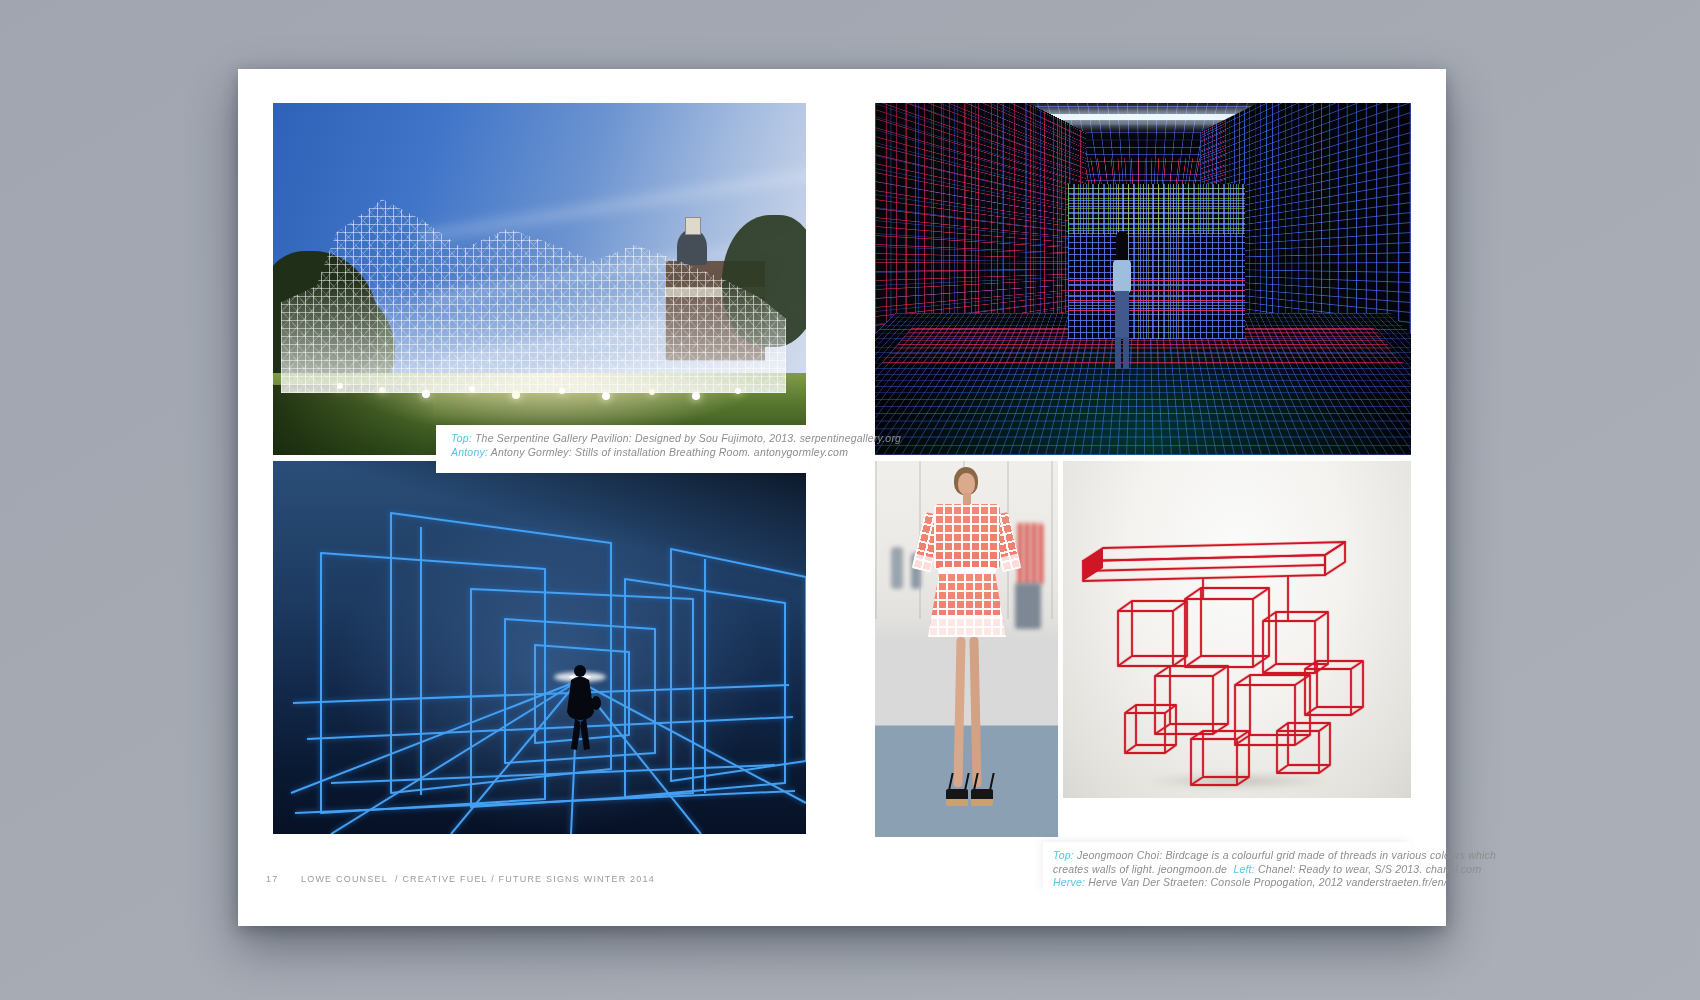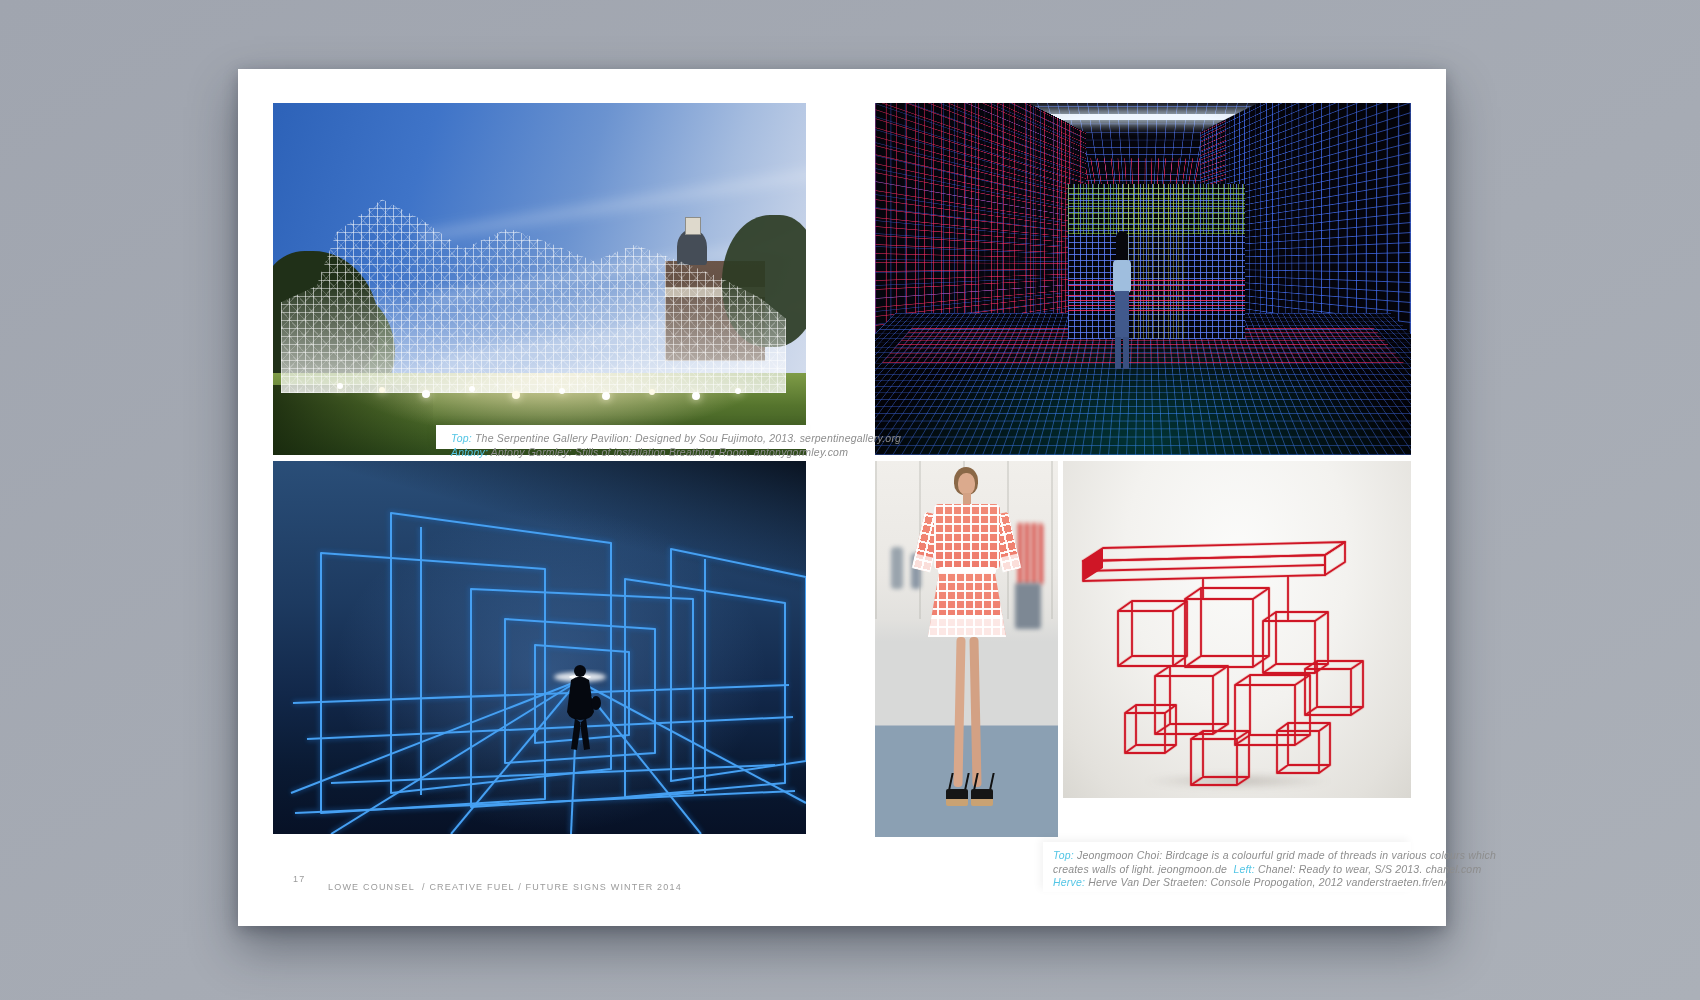--- a/index.html
+++ b/index.html
@@ -150,28 +150,28 @@
     background:radial-gradient(ellipse at 50% 28%,#fbfbfa 0%,#f3f2ef 45%,#e3e1dc 85%,#d9d7d1 100%);}
   .e-shadow{position:absolute;left:80px;top:312px;width:190px;height:16px;border-radius:50%;
     background:radial-gradient(rgba(90,78,66,.28),transparent 70%);filter:blur(3px);}
   .photo-e svg{position:absolute;left:0;top:0;}
 
   
   .caption{position:absolute;background:#ffffff;z-index:8;}
   .caption p{margin:0;font-style:italic;font-size:10.5px;line-height:13.5px;color:#8d8d8d;
     letter-spacing:.2px;white-space:nowrap;}
   .caption .accent{color:#53c5e5;}
-  .caption-left{left:198px;top:356px;width:372px;height:24px;padding:7px 0 16px 15px;box-sizing:border-box;
+  .caption-left{left:198px;top:356px;width:372px;height:48px;padding:7px 0 16px 15px;box-sizing:border-box;
     box-shadow:-3px -3px 8px rgba(0,0,0,.05);}
   .caption-right{left:805px;top:729px;width:368px;height:50px;padding:7px 0 0 10px;box-sizing:border-box;
     box-shadow:-3px -3px 8px rgba(0,0,0,.05);margin-top:44px;}
   .footer{position:absolute;left:0;top:805px;width:100%;height:14px;font-size:9px;color:#9b9b9b;
-    letter-spacing:1.2px;margin-left:27px;}
+    letter-spacing:1.2px;}
   .pn-left{position:absolute;left:28px;top:0;}
-  .pub{position:absolute;left:63px;top:8px;}
+  .pub{position:absolute;left:63px;top:0;}
   .pn-right{position:absolute;left:1125px;top:0;}
 </style>
 </head>
 <body>
 
 <div class="stage">
   <div class="page">
 
     <div class="photo photo-a">
       <div class="a-clouds"></div>

